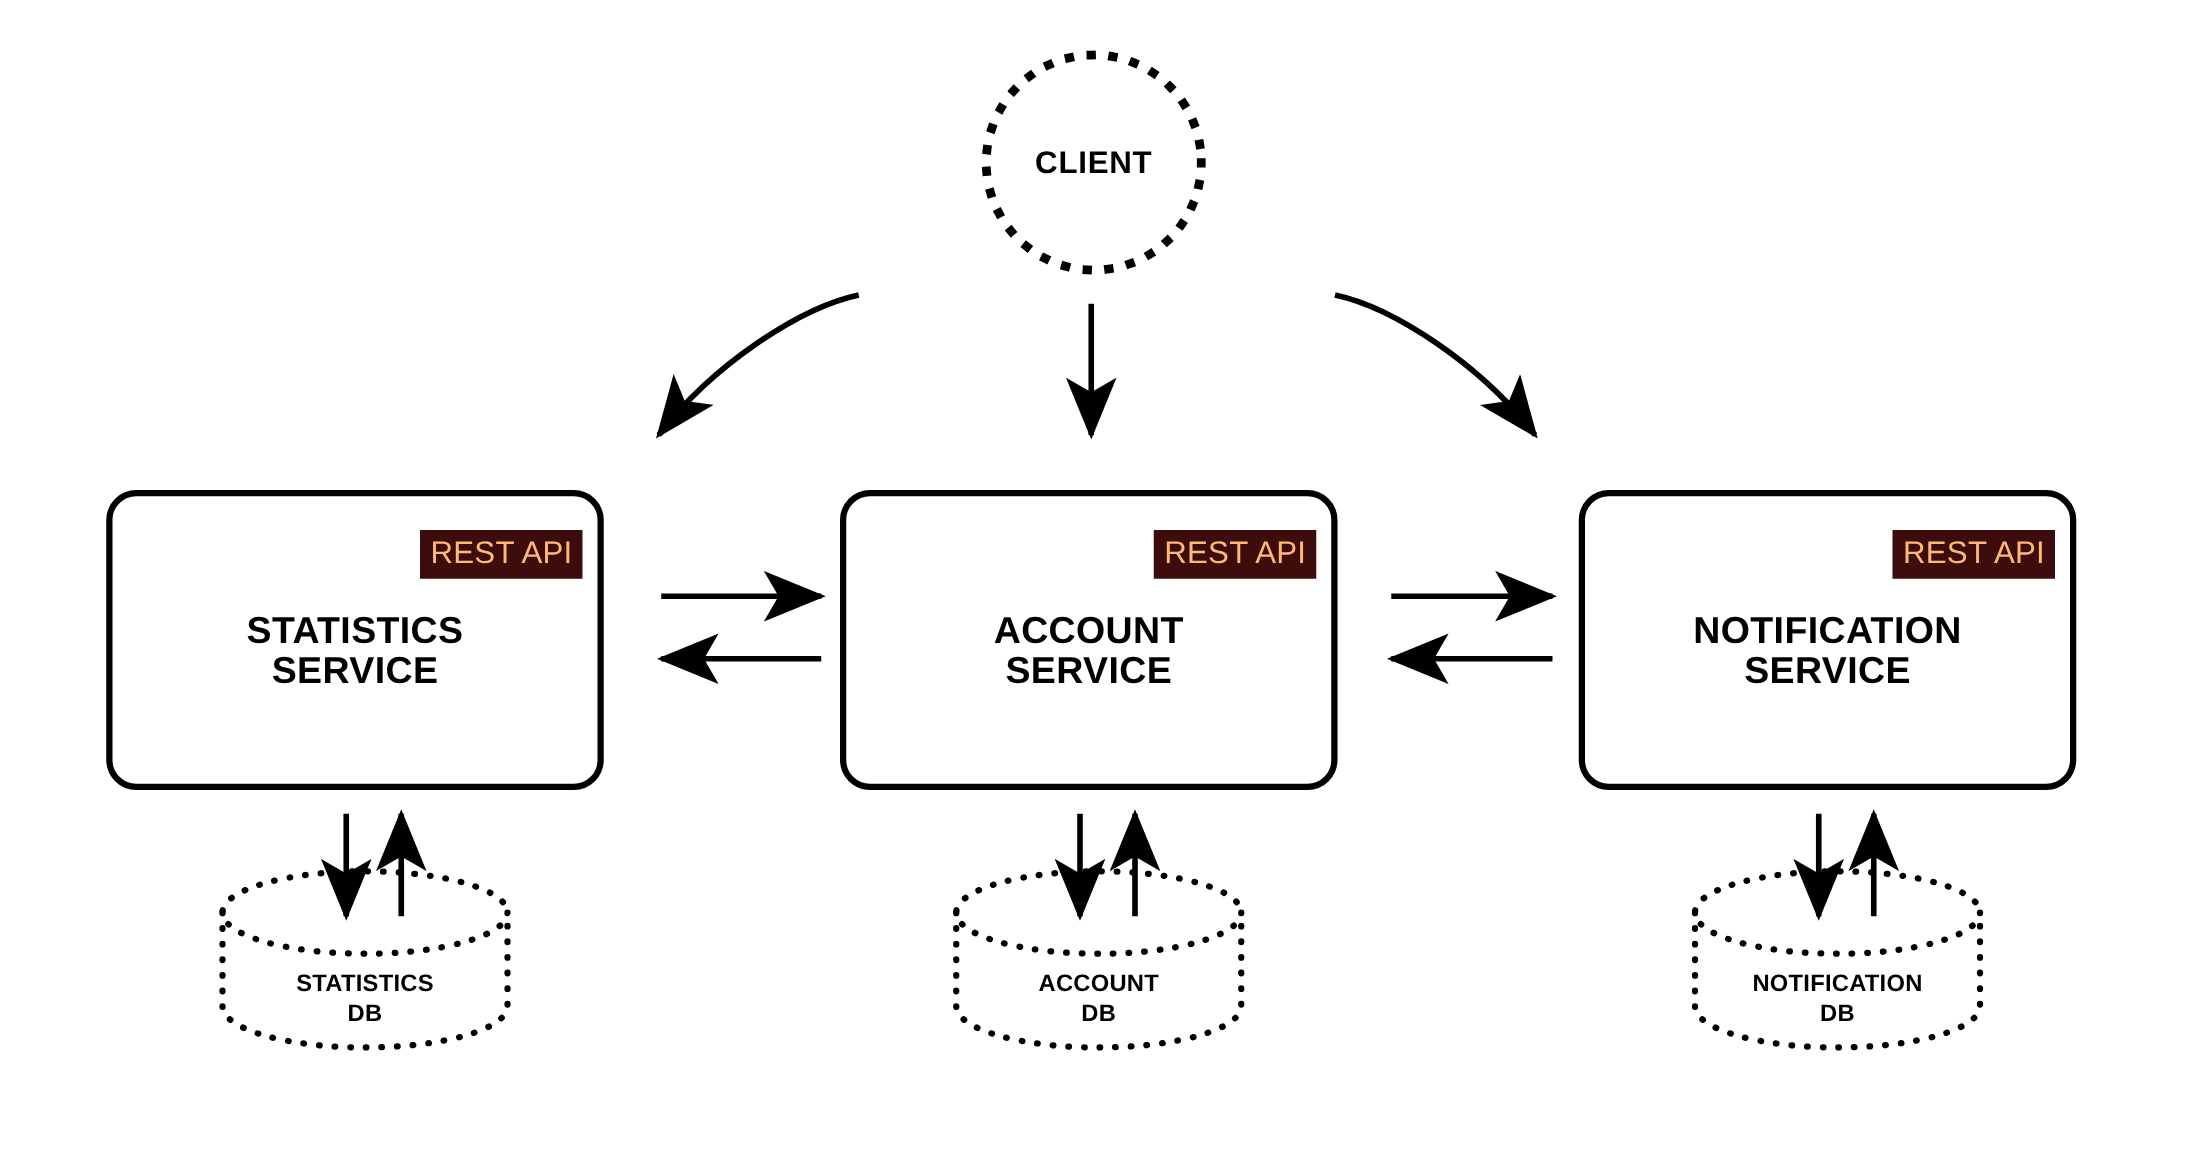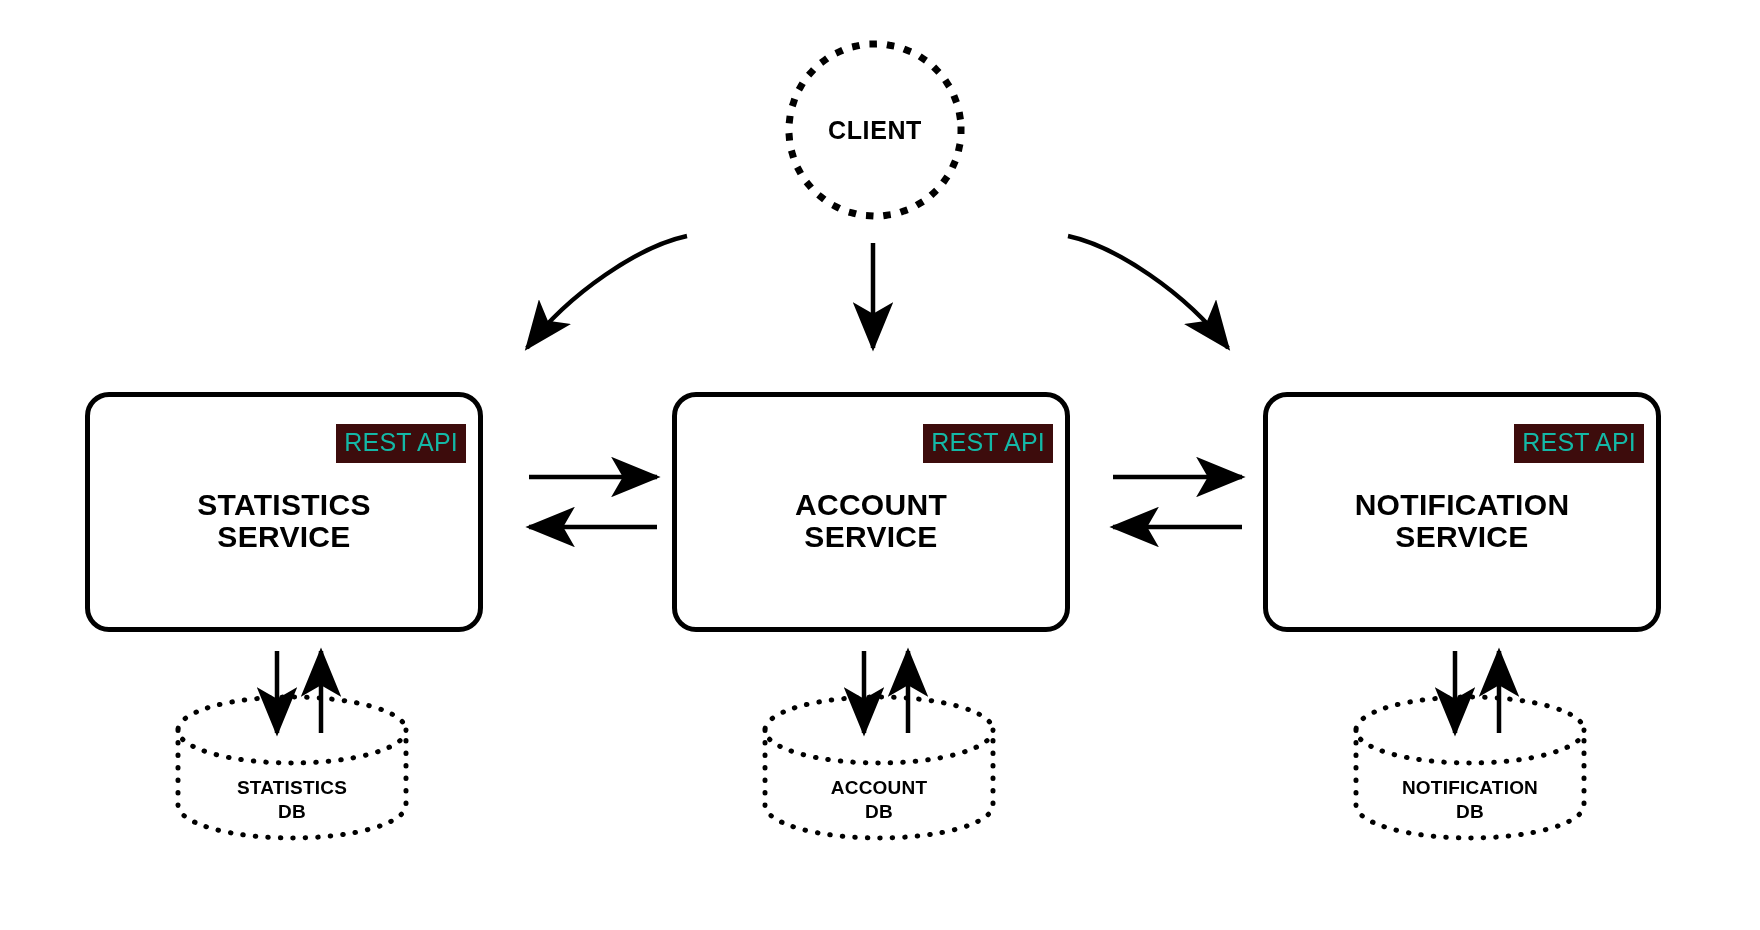--- a/index.html
+++ b/index.html
@@ -37,21 +37,21 @@
     font-size:30px;font-weight:bold;
     line-height:1.06;
     letter-spacing:0.3px;
     white-space:pre-line;
   }
   .rest-badge{
     position:absolute;
     top:27px;
     right:12px;
     background:#3d0c0c;
-    color:#14b8a6;
+    color:#fdba74;
     font-size:25px;
     font-weight:normal;
     line-height:1;
     padding:6px 8px 8px 8px;
     letter-spacing:0.2px;
   }
 
   
   .db-node{position:absolute;}
   .db-label{

